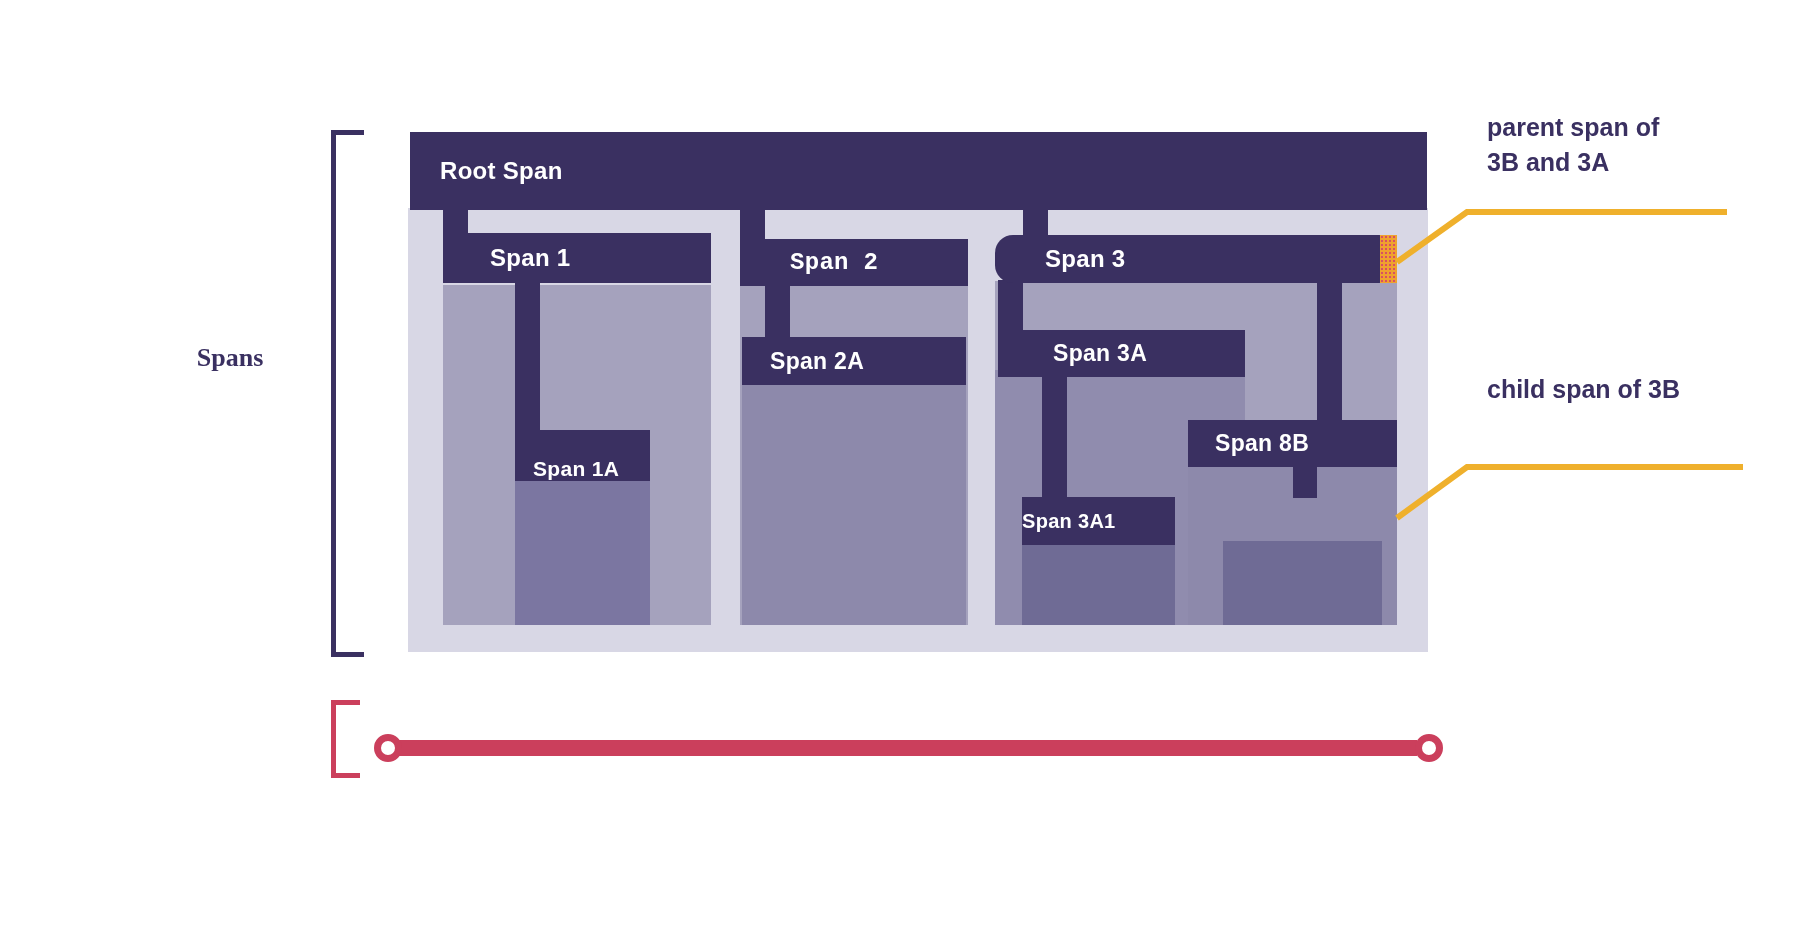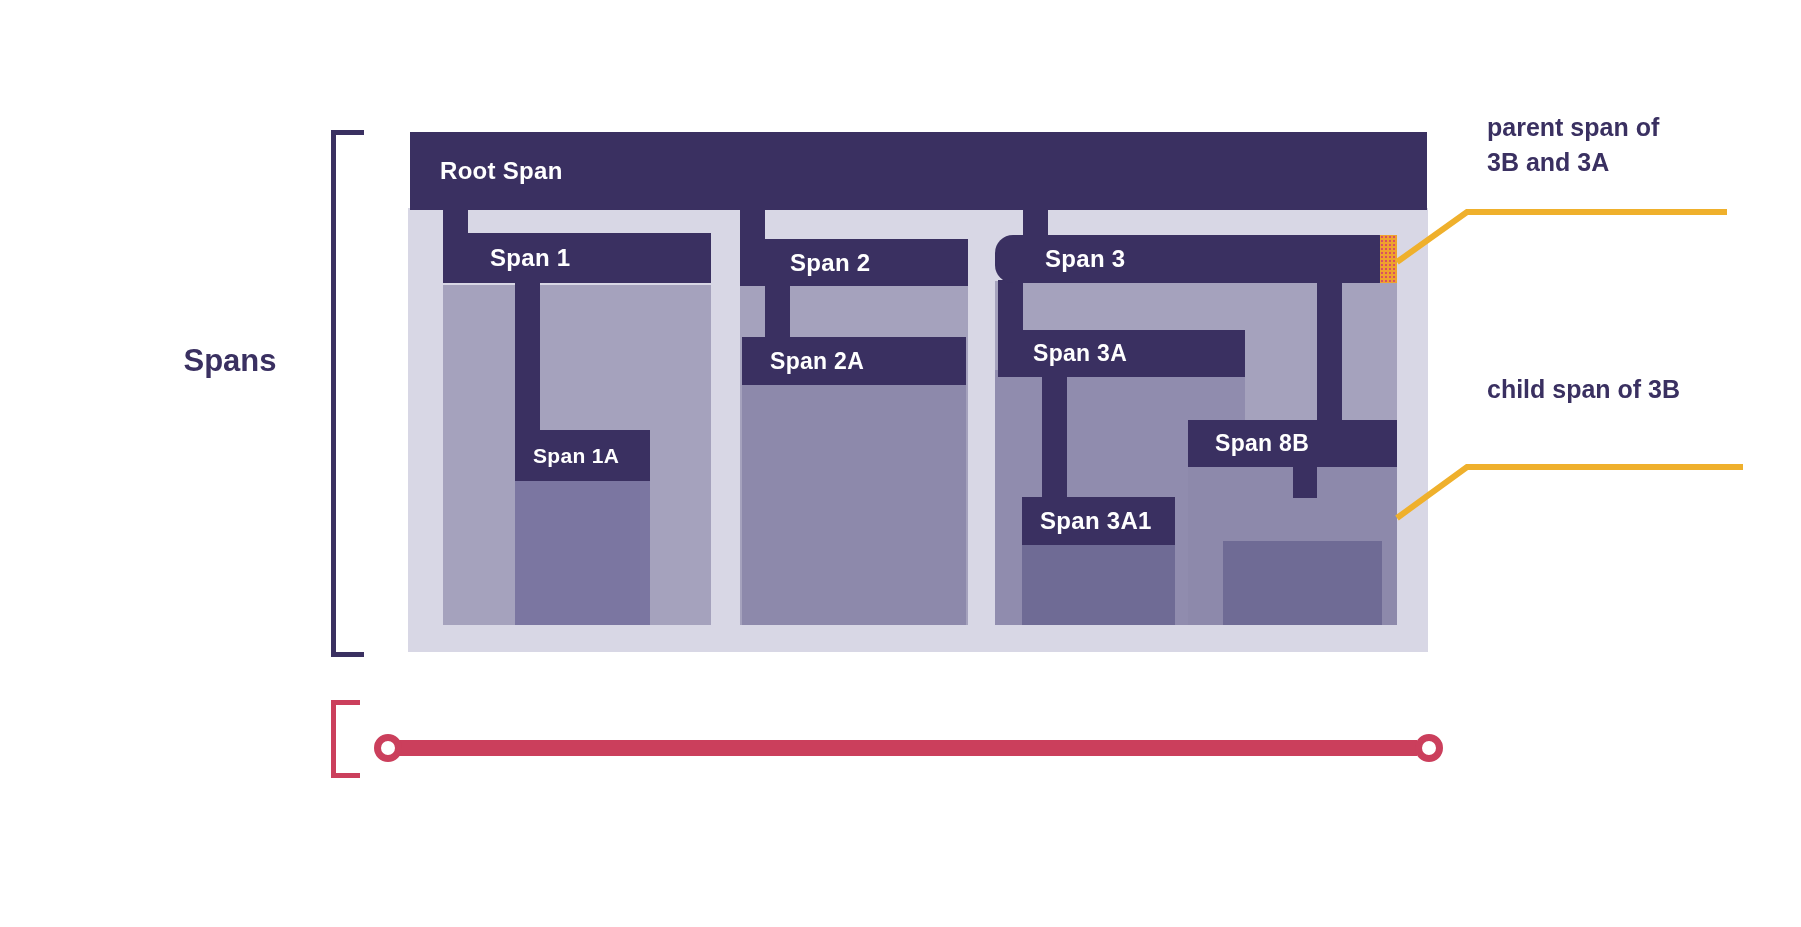--- a/index.html
+++ b/index.html
@@ -23,21 +23,21 @@
   .dots{
     background-image:radial-gradient(rgba(255,255,255,0.05) 1px, transparent 1px);
     background-size:5px 5px;
   }
   .marker{
     position:absolute;top:0;right:0;height:100%;
     background-color:var(--marker_orange);
     background-image:radial-gradient(var(--marker_dot) 1px, transparent 1px);
     background-size:4px 4px;
   }
-  .side-label{position:absolute;color:var(--text_dark);font-size:31px;}
+  .side-label{position:absolute;color:var(--text_dark);font-size:26px;font-family:Liberation Serif, serif;}
   .bracket-dark{
     position:absolute;border-left:5px solid var(--bar);
     border-top:5px solid var(--bar);border-bottom:5px solid var(--bar);
   }
   .bracket-red{
     position:absolute;border-left:5px solid var(--transaction_red);
     border-top:5px solid var(--transaction_red);border-bottom:5px solid var(--transaction_red);
   }
   .annotation{position:absolute;color:var(--text_dark);font-size:25px;line-height:35px;}
   .timeline-line{position:absolute;background:var(--transaction_red);}
@@ -80,46 +80,46 @@
   <div class="connector" style="left:1293px;top:465px;width:24px;height:33px;"></div>
 
   <div class="bar" style="left:410px;top:132px;width:1017px;height:78px;padding-left:30px;box-sizing:border-box;">
     <span>Root Span</span>
   </div>
 
   <div class="bar" style="left:443px;top:233px;width:268px;height:50px;padding-left:47px;box-sizing:border-box;">
     <span>Span 1</span>
   </div>
 
-  <div class="bar" style="left:740px;top:239px;width:228px;height:47px;padding-left:50px;box-sizing:border-box;">
+  <div class="bar" style="left:740px;top:239px;width:228px;height:47px;padding-left:50px;box-sizing:border-box;font-family:Liberation Mono, monospace;">
     <span>Span 2</span>
   </div>
 
   <div class="bar" style="left:995px;top:235px;width:402px;height:48px;padding-left:50px;box-sizing:border-box;border-radius:18px;">
     <span>Span 3</span>
     <span class="marker" style="width:17px;"></span>
   </div>
 
   <div class="bar" style="left:742px;top:337px;width:224px;height:48px;padding-left:28px;box-sizing:border-box;font-size:23px;">
     <span>Span 2A</span>
   </div>
 
-  <div class="bar" style="left:998px;top:330px;width:247px;height:47px;padding-left:35px;box-sizing:border-box;font-size:23px;">
+  <div class="bar" style="left:998px;top:330px;width:247px;height:47px;padding-left:55px;box-sizing:border-box;font-size:23px;">
     <span>Span 3A</span>
   </div>
 
-  <div class="bar" style="left:515px;top:430px;width:135px;height:51px;padding-left:18px;box-sizing:border-box;font-size:21px;">
+  <div class="bar" style="left:515px;top:430px;width:135px;height:51px;padding-left:18px;box-sizing:border-box;font-size:21px;align-items:flex-end;">
     <span>Span 1A</span>
   </div>
 
   <div class="bar" style="left:1188px;top:420px;width:209px;height:47px;padding-left:27px;box-sizing:border-box;font-size:23px;">
     <span>Span 8B</span>
   </div>
 
-  <div class="bar" style="left:1022px;top:497px;width:153px;height:48px;padding-left:18px;box-sizing:border-box;font-size:24px;">
+  <div class="bar" style="left:1022px;top:497px;width:153px;height:48px;box-sizing:border-box;font-size:20px;">
     <span>Span 3A1</span>
   </div>
 
 
   <svg class="overlay" width="1801" height="927">
     <polyline points="1397,262 1467,212 1727,212" fill="none" stroke="#efb02c" stroke-width="6"></polyline>
     <polyline points="1397,518 1467,467 1743,467" fill="none" stroke="#efb02c" stroke-width="6"></polyline>
   </svg>
 
   <div class="annotation" style="left:1487px;top:110px;">

